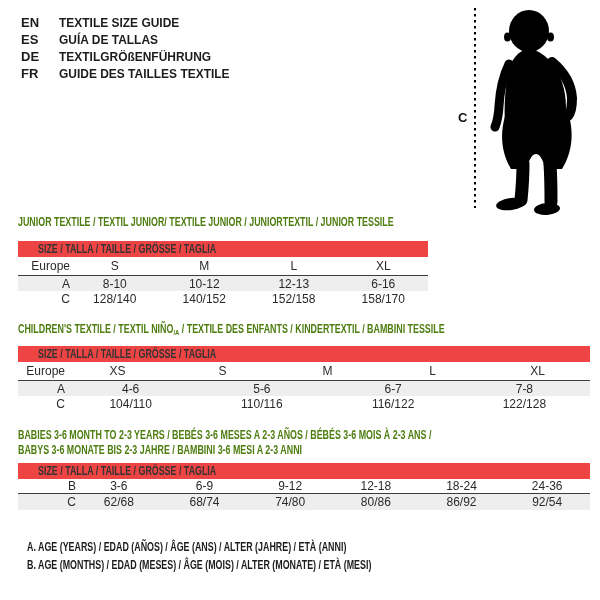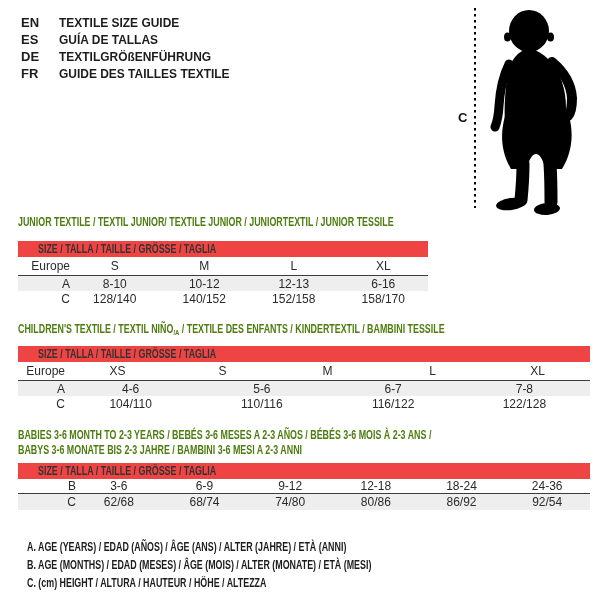--- a/index.html
+++ b/index.html
@@ -183,18 +183,15 @@
       </div>
     </section>
 
   <div class="notes">
       <div class="note-line">
         <span class="cond">A. AGE (YEARS) / EDAD (AÑOS) / ÂGE (ANS) / ALTER (JAHRE) / ETÀ (ANNI)</span>
       </div>
       <div class="note-line">
         <span class="cond">B. AGE (MONTHS) / EDAD (MESES) / ÂGE (MOIS) / ALTER (MONATE) / ETÀ (MESI)</span>
       </div>
-      <div class="note-line">
-        <span class="cond">C. (cm) HEIGHT / ALTURA / HAUTEUR / HÖHE / ALTEZZA</span>
-      </div>
     </div>
 
 </div>
 
 </body></html>

